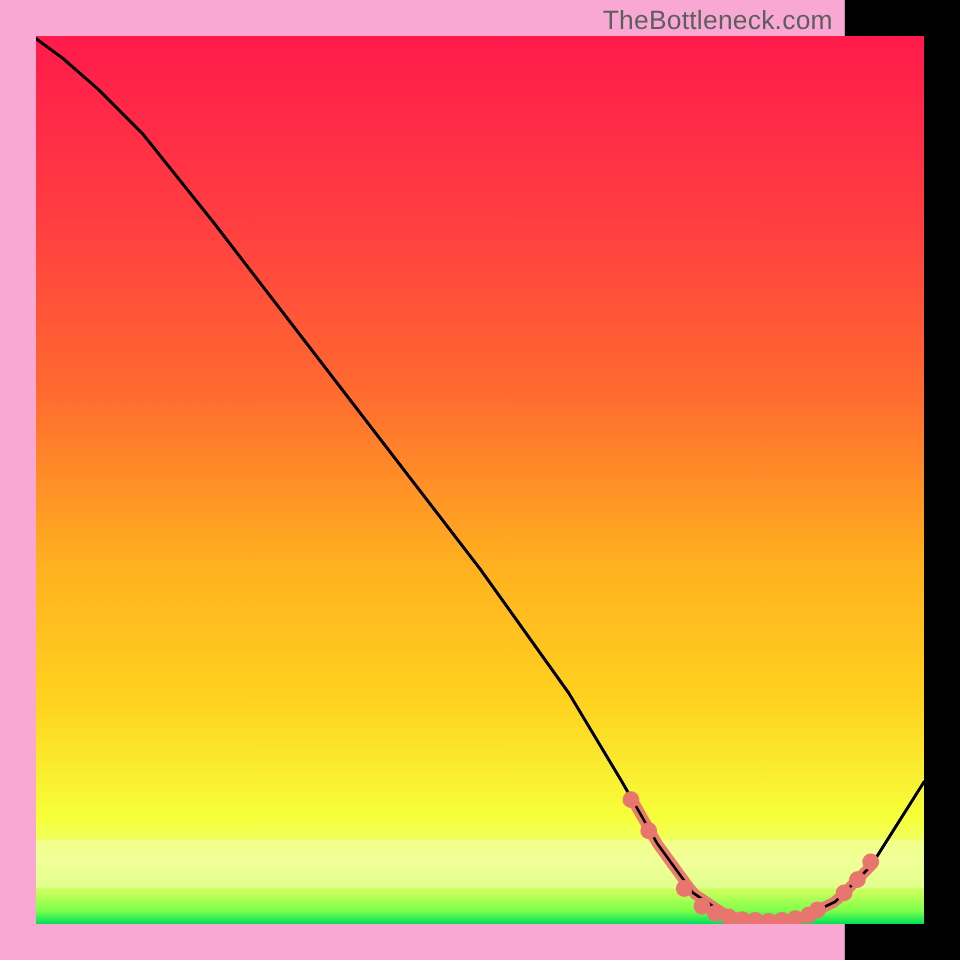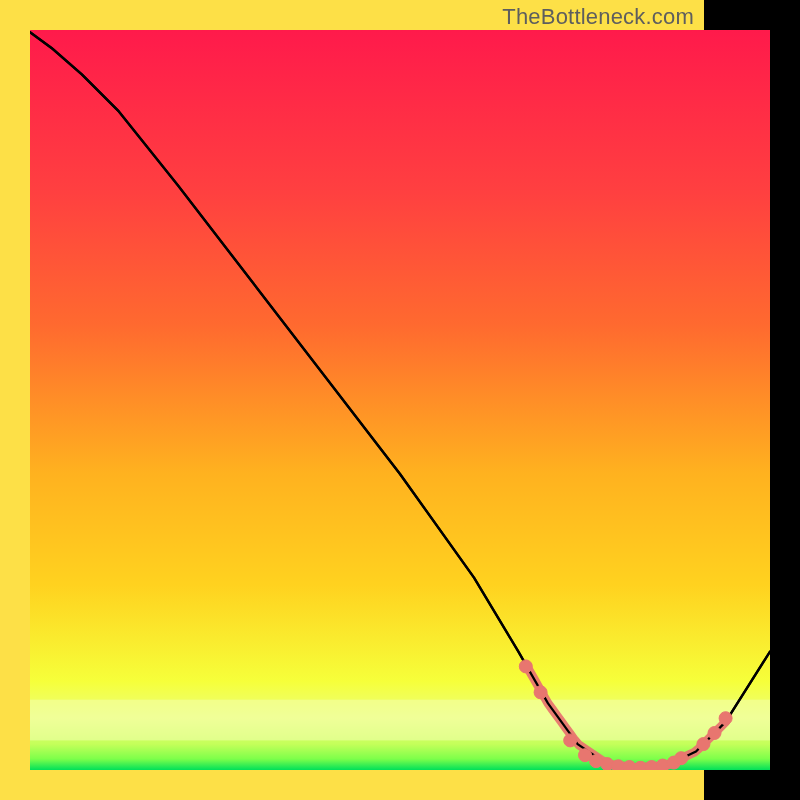--- a/index.html
+++ b/index.html
@@ -8,21 +8,21 @@
     width: 800px;
     height: 800px;
     background: #000;
     overflow: hidden;
     font-family: Arial, Helvetica, sans-serif;
   }
   .frame {
     position: relative;
     width: 704px;
     height: 800px;
-    background: #fde047;
+    background: #f9a8d4;
   }
   .watermark {
     position: absolute;
     top: 4px;
     right: 10px;
     color: #5e5e5e;
     font-size: 22px;
     font-weight: 500;
     letter-spacing: 0.2px;
     user-select: none;

